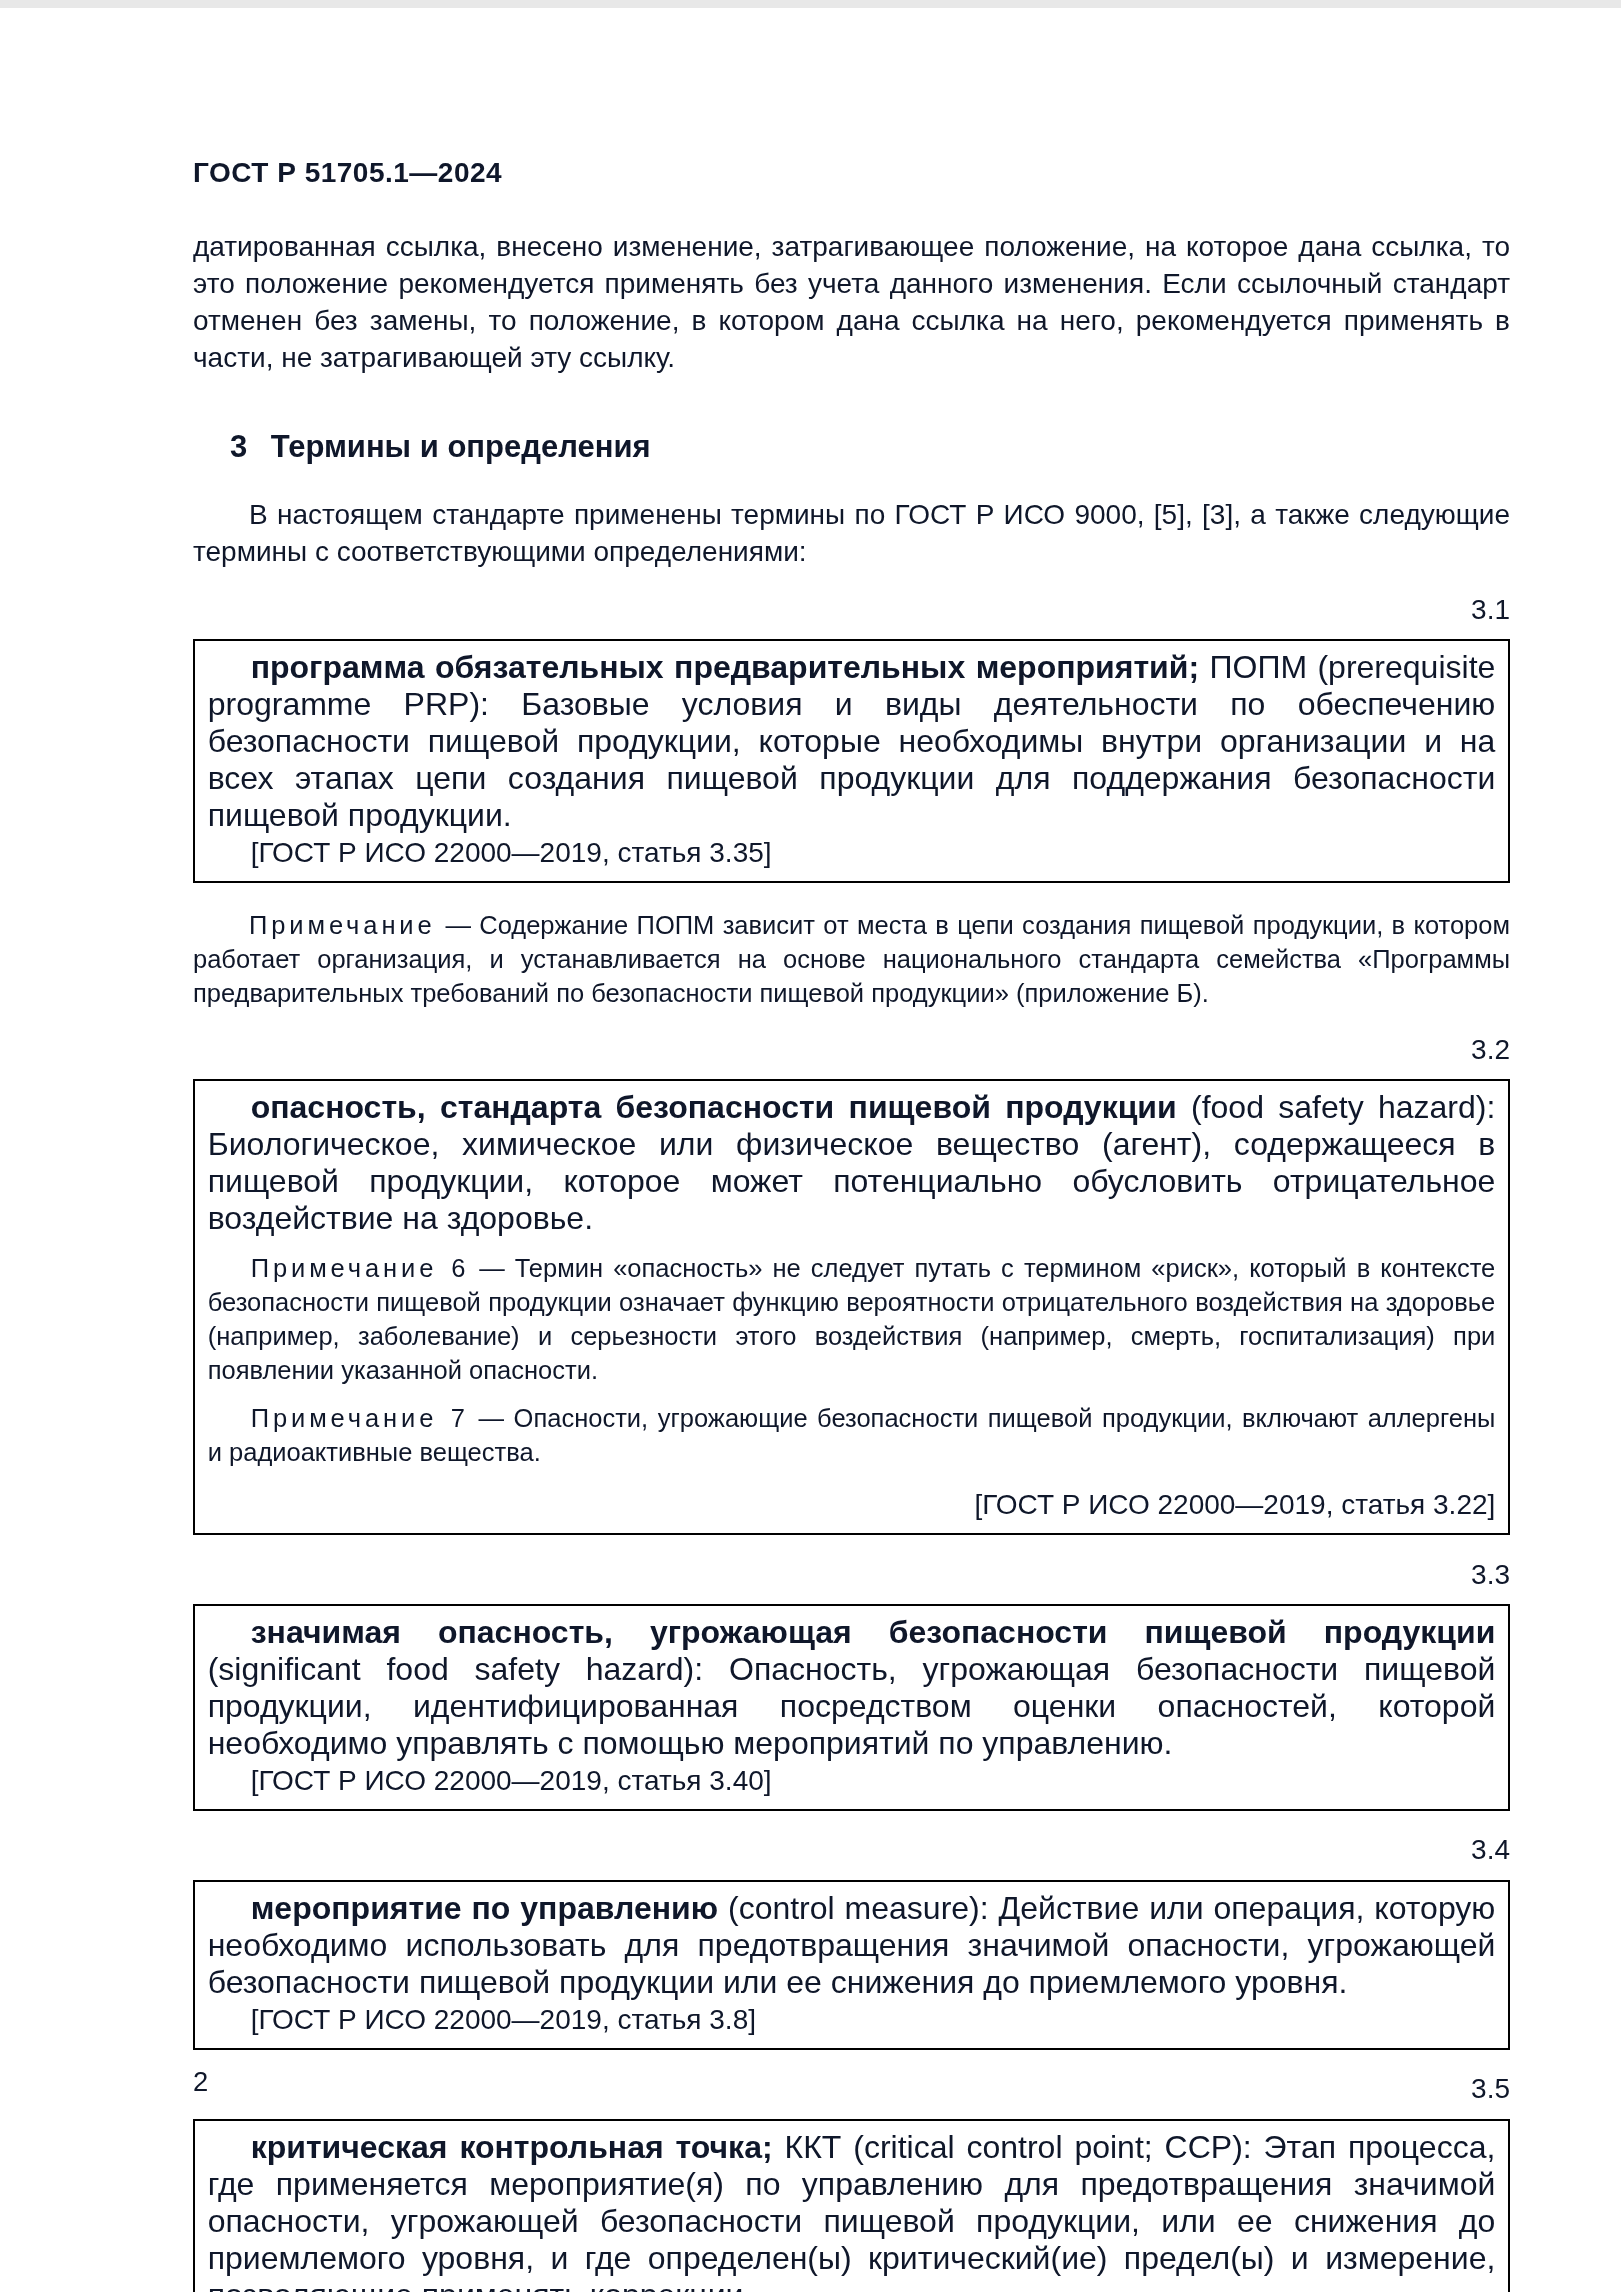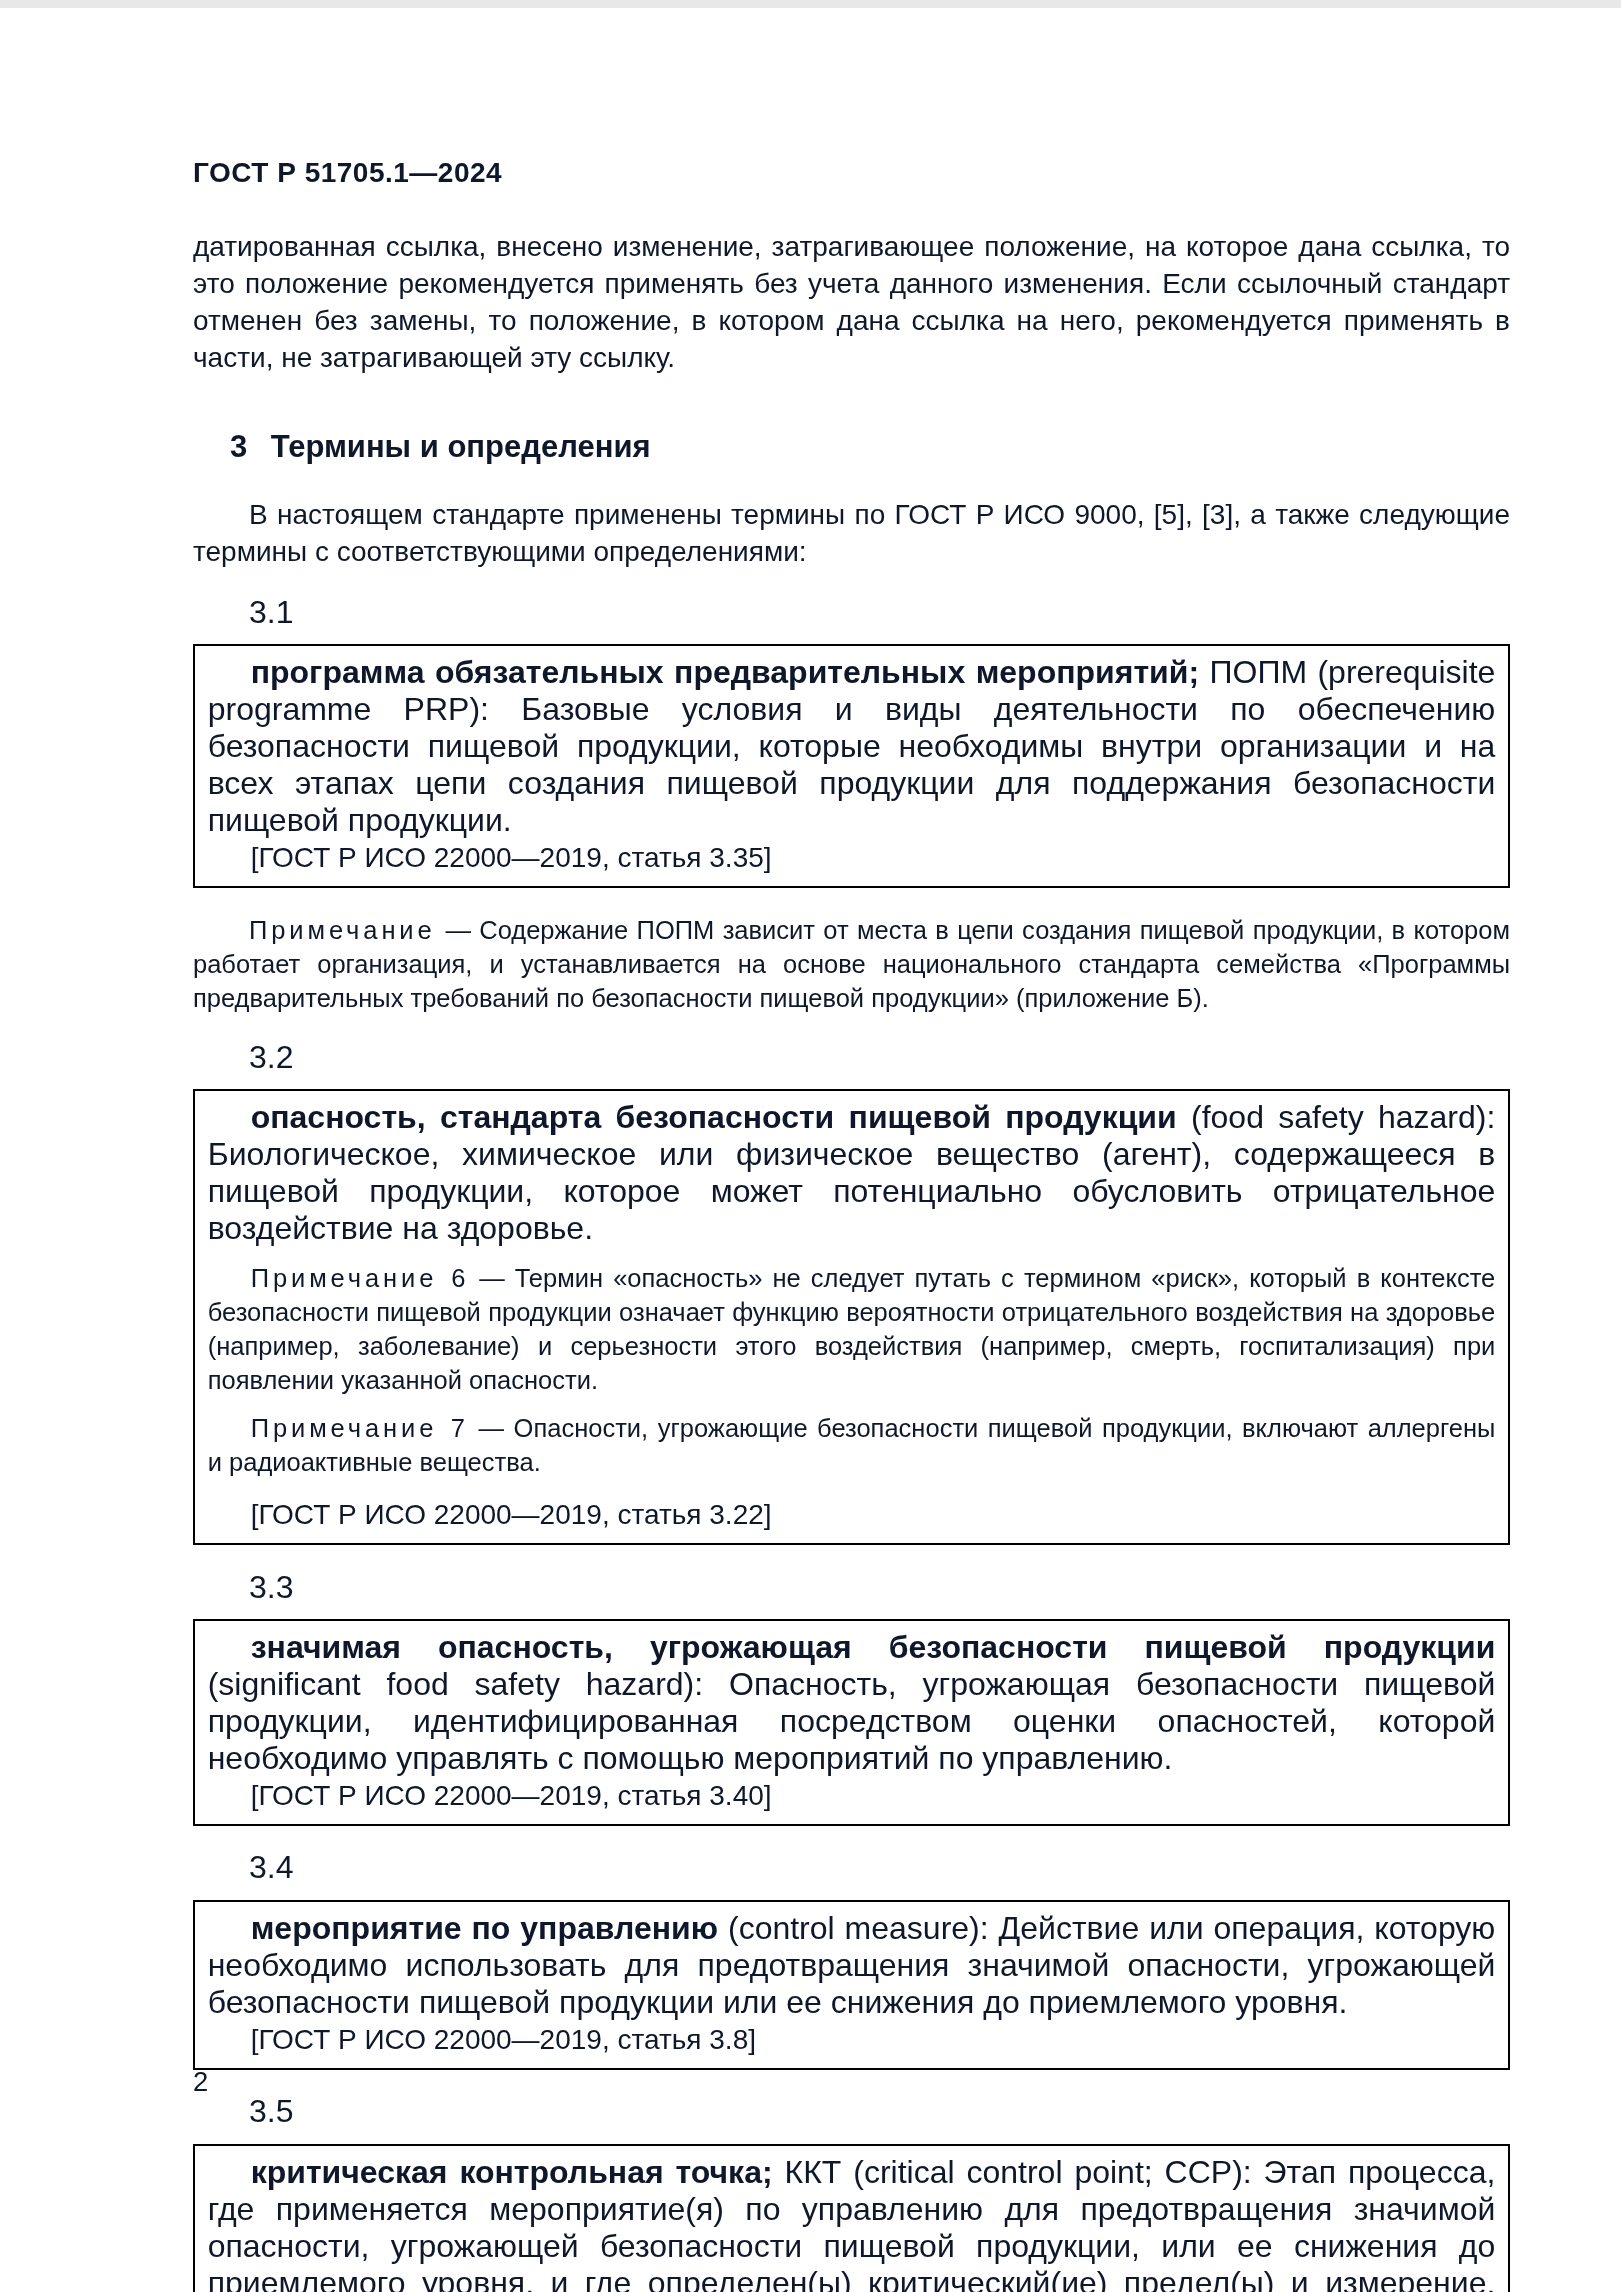--- a/index.html
+++ b/index.html
@@ -30,41 +30,42 @@
   }
   .cont{margin-top:39px;}
   .section-heading{
     font-size:31px;
     font-weight:bold;
     margin:53px 0 0 37px;
   }
   .sec-num{margin-right:23.5px;}
   .lead{margin-top:31px;text-indent:56px;}
   .clause-num{
-    font-size:32px;
+    font-size:28px;
     margin:23.5px 0 13.7px 56px;
+    text-align:right;
   }
   .def-box{
     border:2.9px solid #000;
     padding:7.8px 12.7px 9.8px 12.7px;
   }
   .def-p{
     font-size:32px;
     line-height:37px;
     text-align:justify;
     text-indent:43px;
     margin:0;
   }
   .cite{
     font-size:28px;
     line-height:37px;
     margin:0;
     padding-left:43px;
   }
-  .cite-gap{margin-top:17.6px;}
+  .cite-gap{margin-top:17.6px;text-align:right;}
   .note{
     font-size:25.5px;
     line-height:34px;
     text-align:justify;
     text-indent:56px;
     margin:25.5px 0 0 0;
   }
   .note-in-box{
     font-size:25.5px;
     line-height:34px;

